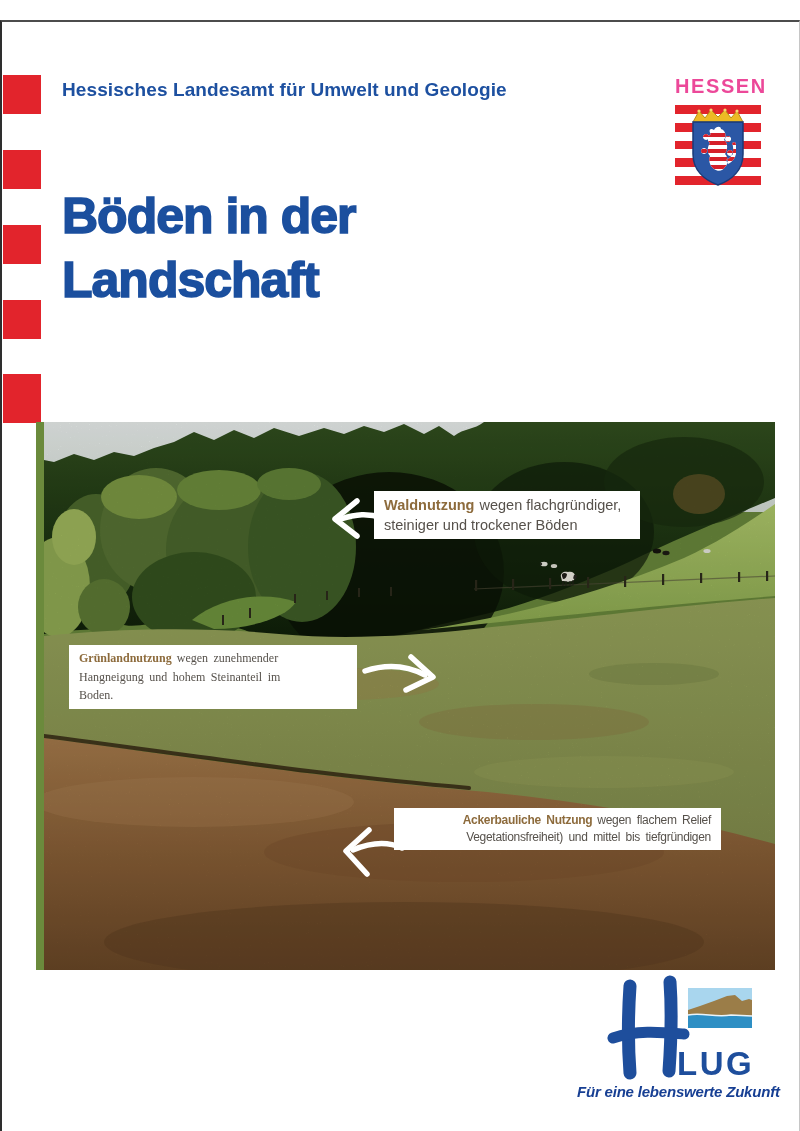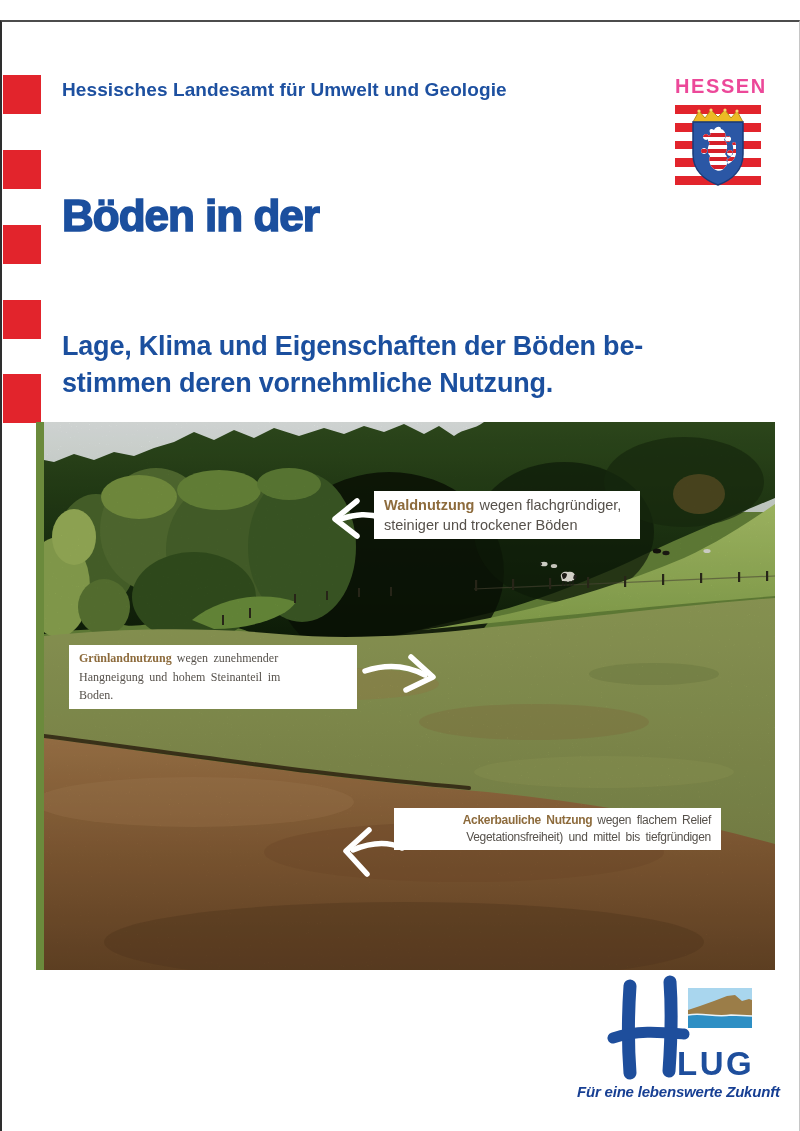--- a/index.html
+++ b/index.html
@@ -10,21 +10,21 @@
     border-right:1px solid #c6c6c6;border-bottom:2px solid #9e9e9e;
     font-family:"Liberation Sans",sans-serif;
     margin-top:20px;
   }
   .red-dash{position:absolute;left:1px;width:38px;background:#e2242c;}
   .agency{position:absolute;left:60px;top:57px;font-size:19px;font-weight:bold;color:#1d50a0;letter-spacing:.1px;white-space:nowrap;}
   .hessen{position:absolute;left:673px;top:53px;width:86px;}
   .hessen-word{font-size:20px;font-weight:bold;color:#ec4899;letter-spacing:1.6px;text-align:center;margin:0 0 7px 0;}
   .flag{position:relative;width:86px;height:80px;background:repeating-linear-gradient(180deg,#e2242c 0 8.9px,#ffffff 8.9px 17.8px);}
   .coat{position:absolute;left:17px;top:3px;}
-  .title{position:absolute;left:60px;top:162px;font-size:44px;line-height:64px;font-weight:bold;color:#1b4f9e;
+  .title{position:absolute;left:60px;top:162px;font-size:50px;line-height:64px;font-weight:bold;color:#1b4f9e;
          letter-spacing:-1px;-webkit-text-stroke:1.6px #1b4f9e;white-space:nowrap;}
   .subtitle{position:absolute;left:60px;top:306px;font-size:27px;line-height:37px;font-weight:bold;color:#1b4f9e;letter-spacing:-.2px;white-space:nowrap;}
   .photo{position:absolute;left:34px;top:400px;width:731px;height:548px;overflow:hidden;background:#6b8a3c;padding-left:8px;}
   .photo svg{display:block;}
   .ann{position:absolute;background:#ffffff;color:#56514b;padding:4px 10px;box-sizing:border-box;overflow:hidden;}
   .ann .ln{white-space:nowrap;}
   .lbl{font-weight:bold;color:#8d6b3c;margin-right:5px;}
   .ann1{left:338px;top:69px;width:266px;font-size:14.5px;line-height:20px;}
   .ann2{left:33px;top:223px;width:288px;font-size:12px;line-height:18.5px;font-family:Liberation Serif, serif;}
   .ann3{left:358px;top:386px;width:327px;font-size:12px;line-height:17px;letter-spacing:-.3px;text-align:right;}
@@ -67,24 +67,21 @@
           <rect x="8" y="41" width="36" height="4" fill="#d5202a"></rect>
           <rect x="8" y="49" width="36" height="4" fill="#d5202a"></rect>
           <rect x="8" y="57" width="36" height="4" fill="#d5202a"></rect>
         </g>
       </svg>
     </div>
   </div>
 
   <div class="title">
     <span>Böden in der</span><br>
-  </div>
-  <div class="subtitle">
-    <span>Lage, Klima und Eigenschaften der Böden be-</span><br>
-    <span>stimmen deren vornehmliche Nutzung.</span>
+    <span>Landschaft</span>
   </div>
 
   <div class="photo">
     <svg width="731" height="548" viewBox="0 0 731 548">
       <defs>
         <linearGradient id="gSky" x1="0" y1="0" x2="0" y2="1">
             <stop offset="0" stop-color="#eef3f1"></stop>
             <stop offset="1" stop-color="#d9e2da"></stop>
           </linearGradient>
         <linearGradient id="gForest" x1="0" y1="0" x2="0" y2="1">

